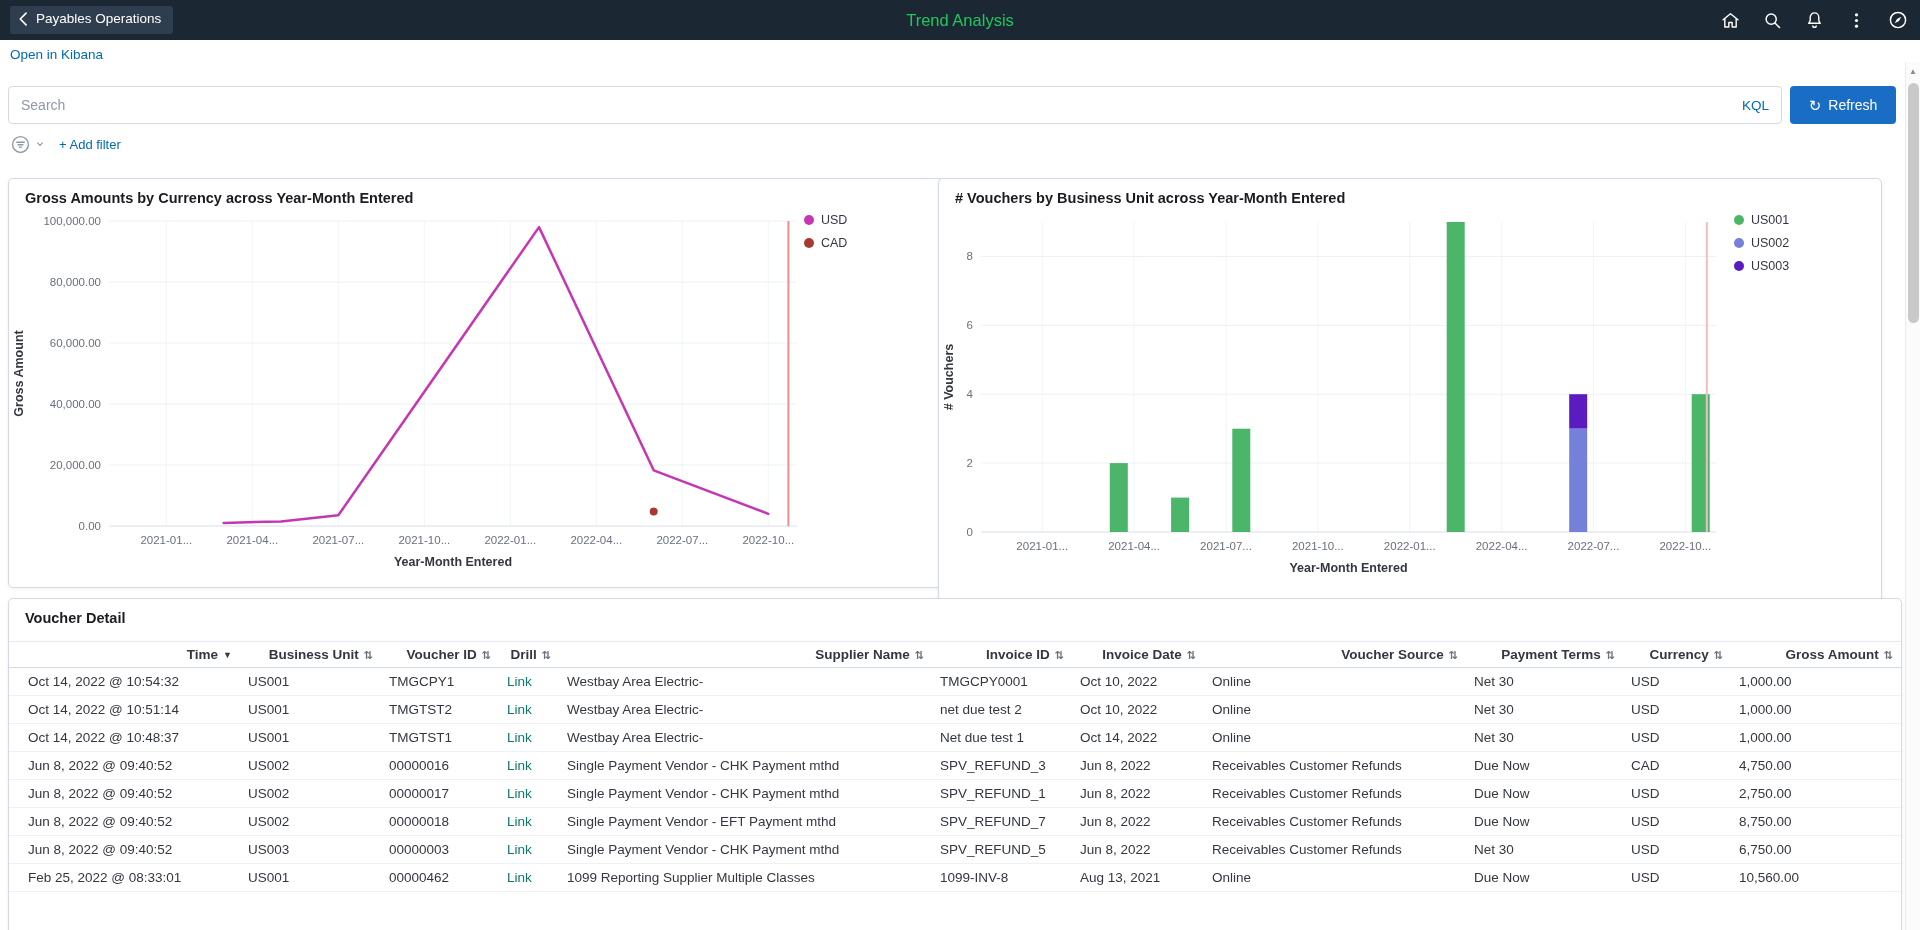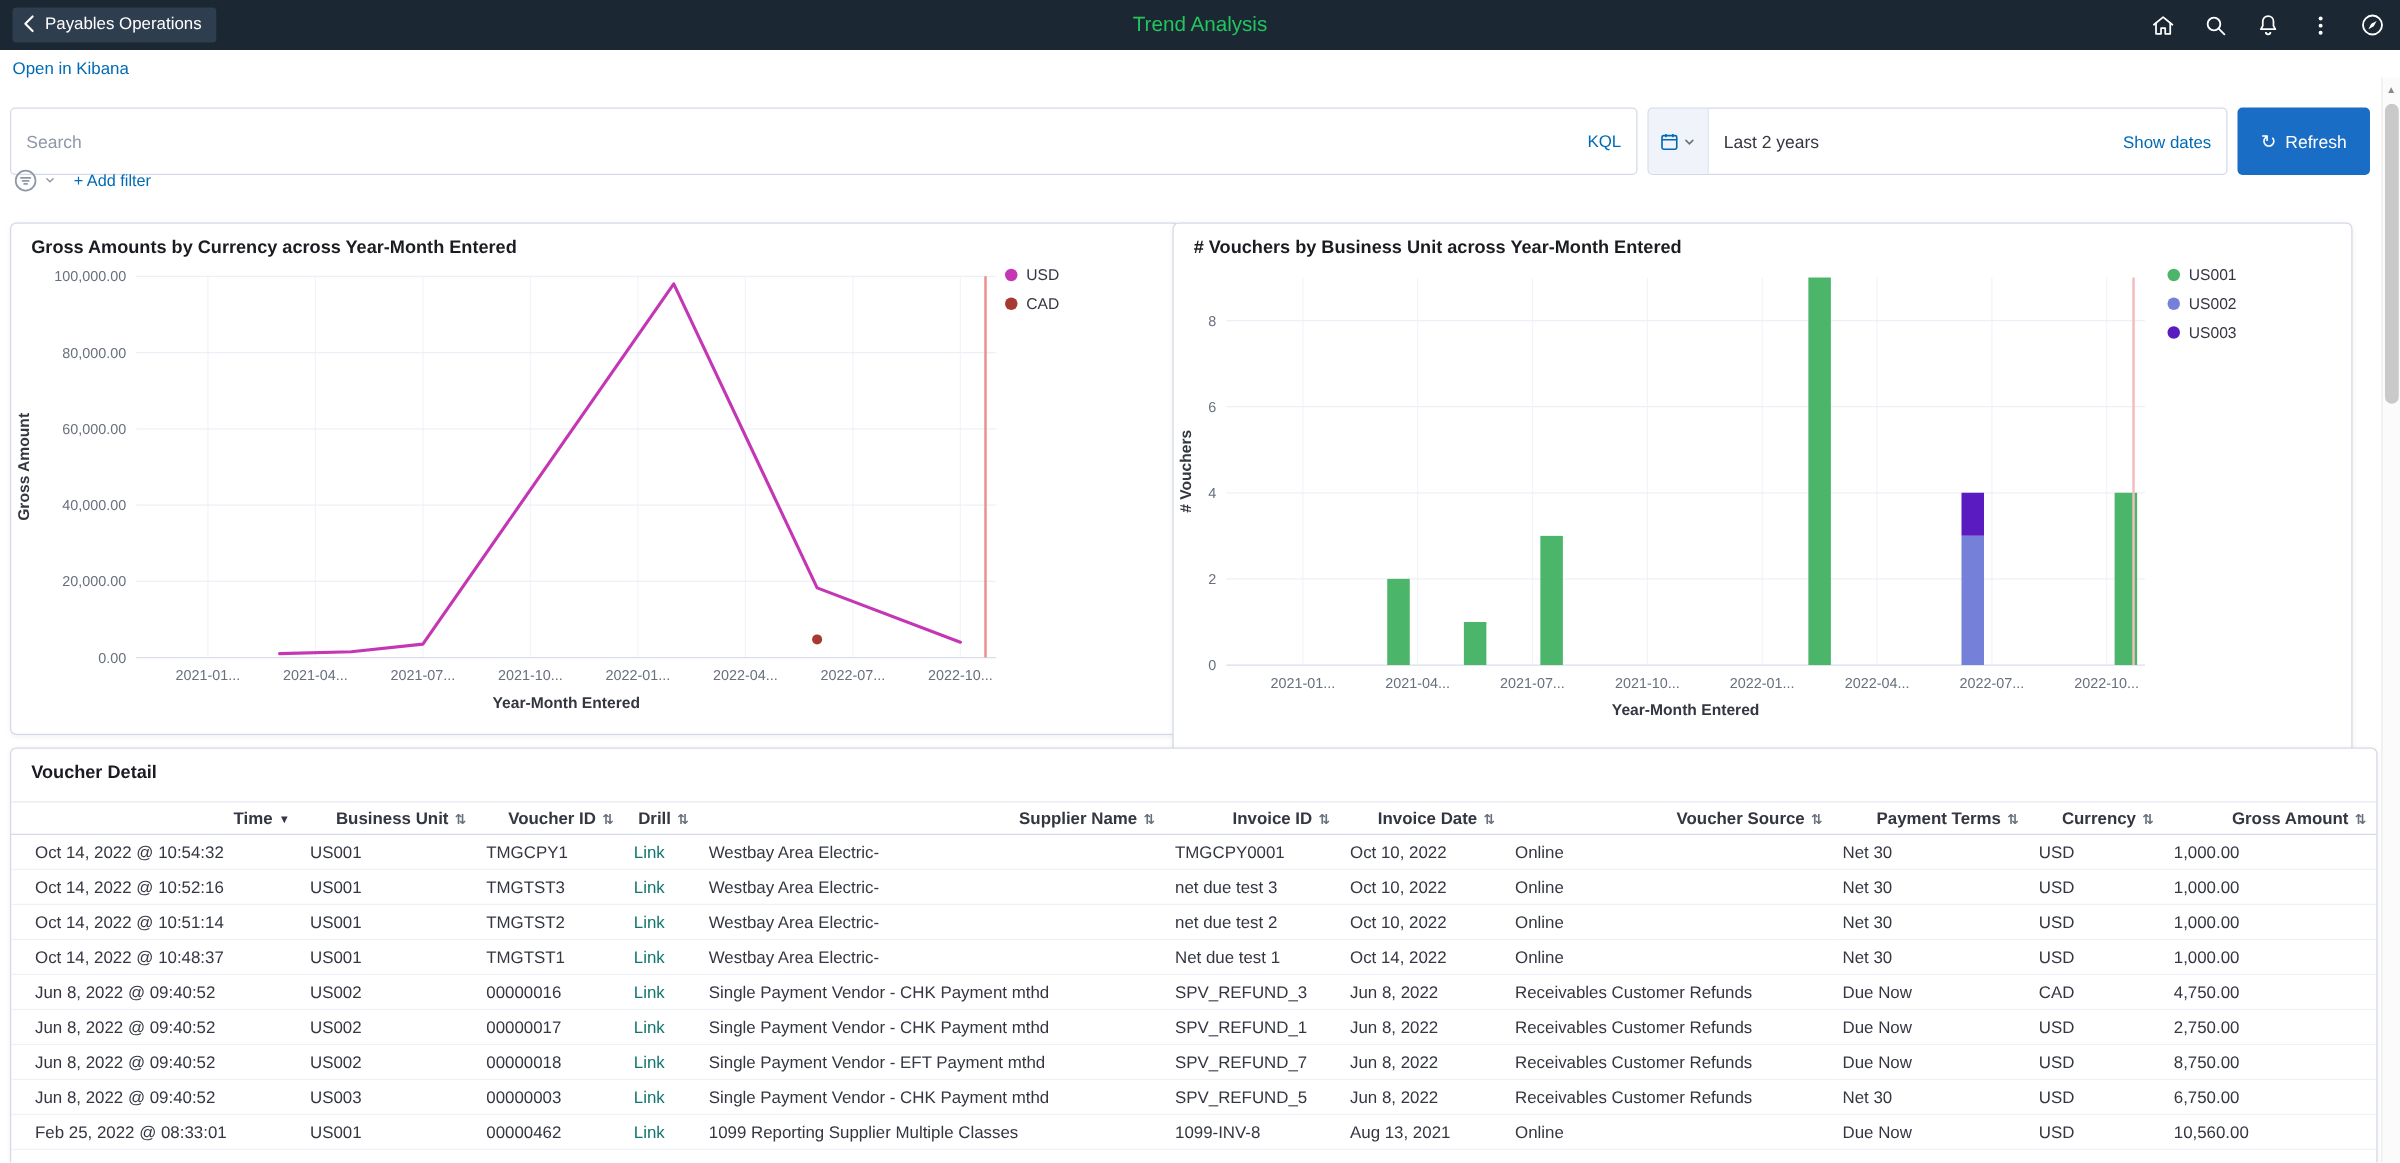--- a/index.html
+++ b/index.html
@@ -10,21 +10,21 @@
   
   .topbar{position:absolute;top:0;left:0;width:100%;height:40px;background:#1b2733;display:flex;align-items:center;padding:0 10px;z-index:5}
   .back-chip{display:flex;align-items:center;gap:2px;background:#2f3e4e;border:none;border-radius:3px;height:28px;padding:0 12px 3px 4px;color:#fff;font-size:13.5px;cursor:pointer;font-family:inherit}
   .topbar-title{position:absolute;left:50%;transform:translateX(-50%);color:#22c55e;font-size:16.5px;font-weight:400}
   .topbar-icons{position:absolute;right:4px;display:flex;align-items:center;gap:6px}
   .icon-btn{background:none;border:none;width:36px;height:34px;display:flex;align-items:center;justify-content:center;cursor:pointer}
 
   .kibana-link{position:absolute;top:47px;left:10px;color:#006bb4;font-size:13.5px;text-decoration:none;cursor:pointer}
 
   
-  .query-row{position:absolute;top:86px;left:8px;width:1888px;height:54px;display:flex;gap:8px}
+  .query-row{position:absolute;top:86px;left:8px;width:1888px;height:38px;display:flex;gap:8px}
   .search-box{flex:1;position:relative;border:1px solid #d3dae6;border-radius:4px;background:#fff}
   .search-box input{width:100%;height:100%;border:none;outline:none;padding:0 52px 0 12px;font-size:14px;font-family:inherit;color:#343741;background:transparent}
   .search-box input::placeholder{color:#8e98a8}
   .kql{position:absolute;right:12px;top:50%;transform:translateY(-50%);color:#006bb4;font-size:13.5px;cursor:pointer}
   .datepicker{width:464px;display:flex;align-items:center;border:1px solid #d3dae6;border-radius:4px;background:#fff}
   .cal-btn{width:48px;height:100%;background:#f0f3f9;border:none;border-right:1px solid #d3dae6;border-radius:3px 0 0 3px;display:flex;align-items:center;justify-content:center;gap:3px;cursor:pointer}
   .range{flex:1;padding-left:12px;font-size:14px;color:#343741;cursor:text}
   .show-dates{padding-right:12px;color:#006bb4;font-size:13.5px;text-decoration:none;cursor:pointer;white-space:nowrap}
   .refresh-btn{width:106px;background:#1a6dc4;color:#fff;border:none;border-radius:4px;font-size:14px;font-family:inherit;display:flex;align-items:center;justify-content:center;gap:7px;cursor:pointer}
   .refresh-glyph{font-size:15px;line-height:1}
@@ -107,34 +107,20 @@
       </button>
     </div>
   </header>
 
   <a class="kibana-link">Open in Kibana</a>
 
   <div class="query-row">
     <div class="search-box">
       <input type="text" placeholder="Search" style="">
       <span class="kql">KQL</span>
-    </div>
-    <div class="datepicker">
-      <button class="cal-btn">
-        <svg width="15" height="15" viewBox="0 0 16 16" fill="none" stroke="#006bb4" stroke-width="1.4">
-            <rect x="1.7" y="2.7" width="12.6" height="11.6" rx="1.4"></rect>
-            <path d="M1.7 6.2h12.6"></path>
-            <path d="M5 1.2v2.8M11 1.2v2.8"></path>
-          </svg>
-        <svg width="11" height="11" viewBox="0 0 14 14" fill="none" stroke="#69707d" stroke-width="1.6" stroke-linecap="round">
-            <path d="M3.5 5.5 7 9l3.5-3.5"></path>
-          </svg>
-      </button>
-      <span class="range">Last 2 years</span>
-      <a class="show-dates">Show dates</a>
     </div>
     <button class="refresh-btn">
       <span class="refresh-glyph">↻</span>
       <span>Refresh</span>
     </button>
   </div>
 
   <div class="filter-row">
     <button class="icon-btn" style="width:20px;height:20px">
       <svg width="19" height="19" viewBox="0 0 18 18" fill="none" stroke="#8e98a6" stroke-width="1.3" stroke-linecap="round">
@@ -292,33 +278,20 @@
             <td><a class="drill-link">Link</a></td>
             <td>Westbay Area Electric-</td>
             <td>TMGCPY0001</td>
             <td>Oct 10, 2022</td>
             <td>Online</td>
             <td>Net 30</td>
             <td>USD</td>
             <td>1,000.00</td>
           </tr>
           <tr>
-            <td>Oct 14, 2022 @ 10:52:16</td>
-            <td>US001</td>
-            <td>TMGTST3</td>
-            <td><a class="drill-link">Link</a></td>
-            <td>Westbay Area Electric-</td>
-            <td>net due test 3</td>
-            <td>Oct 10, 2022</td>
-            <td>Online</td>
-            <td>Net 30</td>
-            <td>USD</td>
-            <td>1,000.00</td>
-          </tr>
-          <tr>
             <td>Oct 14, 2022 @ 10:51:14</td>
             <td>US001</td>
             <td>TMGTST2</td>
             <td><a class="drill-link">Link</a></td>
             <td>Westbay Area Electric-</td>
             <td>net due test 2</td>
             <td>Oct 10, 2022</td>
             <td>Online</td>
             <td>Net 30</td>
             <td>USD</td>

